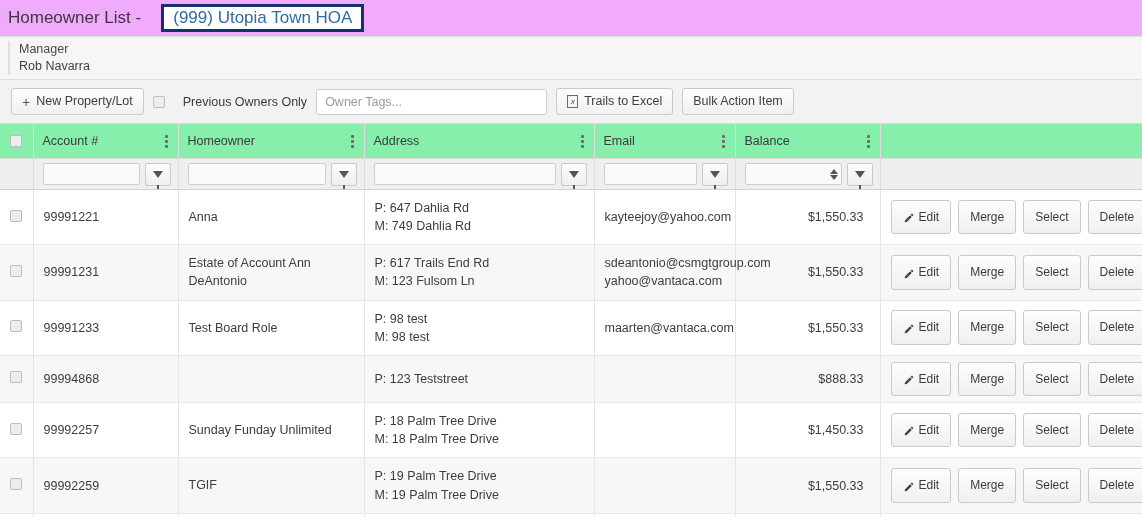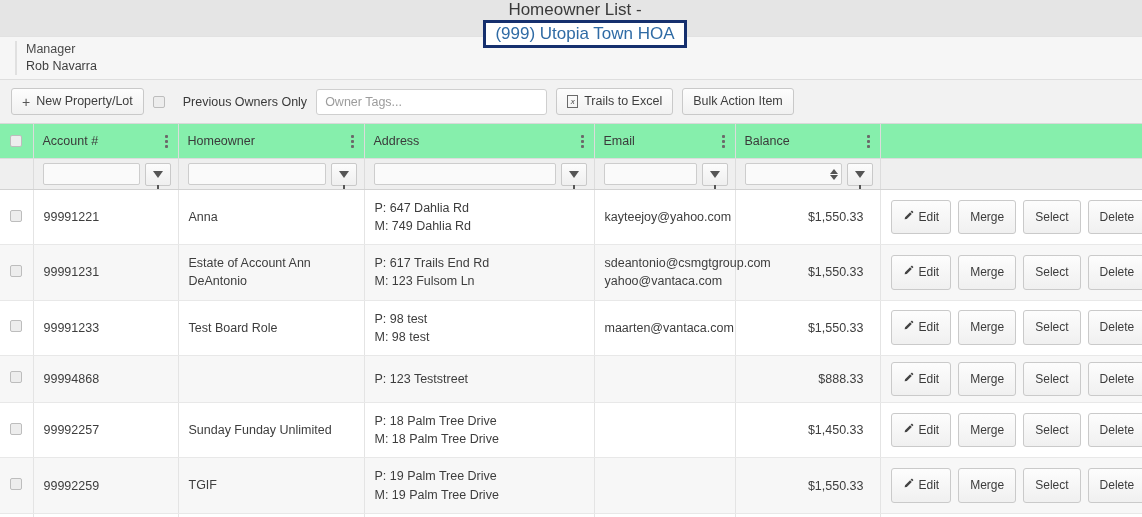--- a/index.html
+++ b/index.html
@@ -11,22 +11,21 @@
     font-family: "Liberation Sans", sans-serif;
     color: #333333;
   }
 
   
   .titlebar {
     height: 36px;
     display: flex;
     align-items: center;
     padding-left: 8px;
-    background: #e5e5e5;
-    flex-direction: column;
+    background: #f0abfc;
   }
   .title-text {
     font-size: 17px;
     color: #3a3a3a;
     font-weight: 400;
     white-space: nowrap;
   }
   .title-link-box {
     border: 3px solid #16306e;
     background: #ffffff;
@@ -47,21 +46,21 @@
     height: 44px;
     background: #f6f6f6;
     border-top: 1px solid #e2e2e2;
     border-bottom: 1px solid #dedede;
     display: flex;
     align-items: center;
   }
   .manager-block {
     border-left: 2px solid #e0e0e0;
     padding-left: 9px;
-    margin-left: 15px;
+    margin-left: 8px;
     line-height: 1.35;
   }
   .manager-label { font-size: 12.5px; color: #4a4a4a; }
   .manager-name  { font-size: 12.5px; color: #3f3f3f; }
 
   
   .toolbar {
     height: 44px;
     background: #f2f2f2;
     border-bottom: 1px solid #d9d9d9;
@@ -257,21 +256,21 @@
   .act-group { display: flex; gap: 7px; }
   .abtn {
     background: linear-gradient(#fdfdfd, #f0f0f0);
     border: 1px solid #cacaca;
     border-radius: 3px;
     font-size: 12px;
     color: #3c3c3c;
     padding: 9px 11px;
     cursor: pointer;
     font-family: "Liberation Sans", sans-serif;
-    display: inline-flex; align-items: flex-start; gap: 5px;
+    display: inline-flex; align-items: flex-end; gap: 5px;
     line-height: 1.2;
   }
   .pencil { width: 11px; height: 11px; display: inline-block; }
 </style>
 </head>
 <body>
 
 <div class="titlebar">
   <span class="title-text">Homeowner List -</span>
   <span class="title-link-box">

